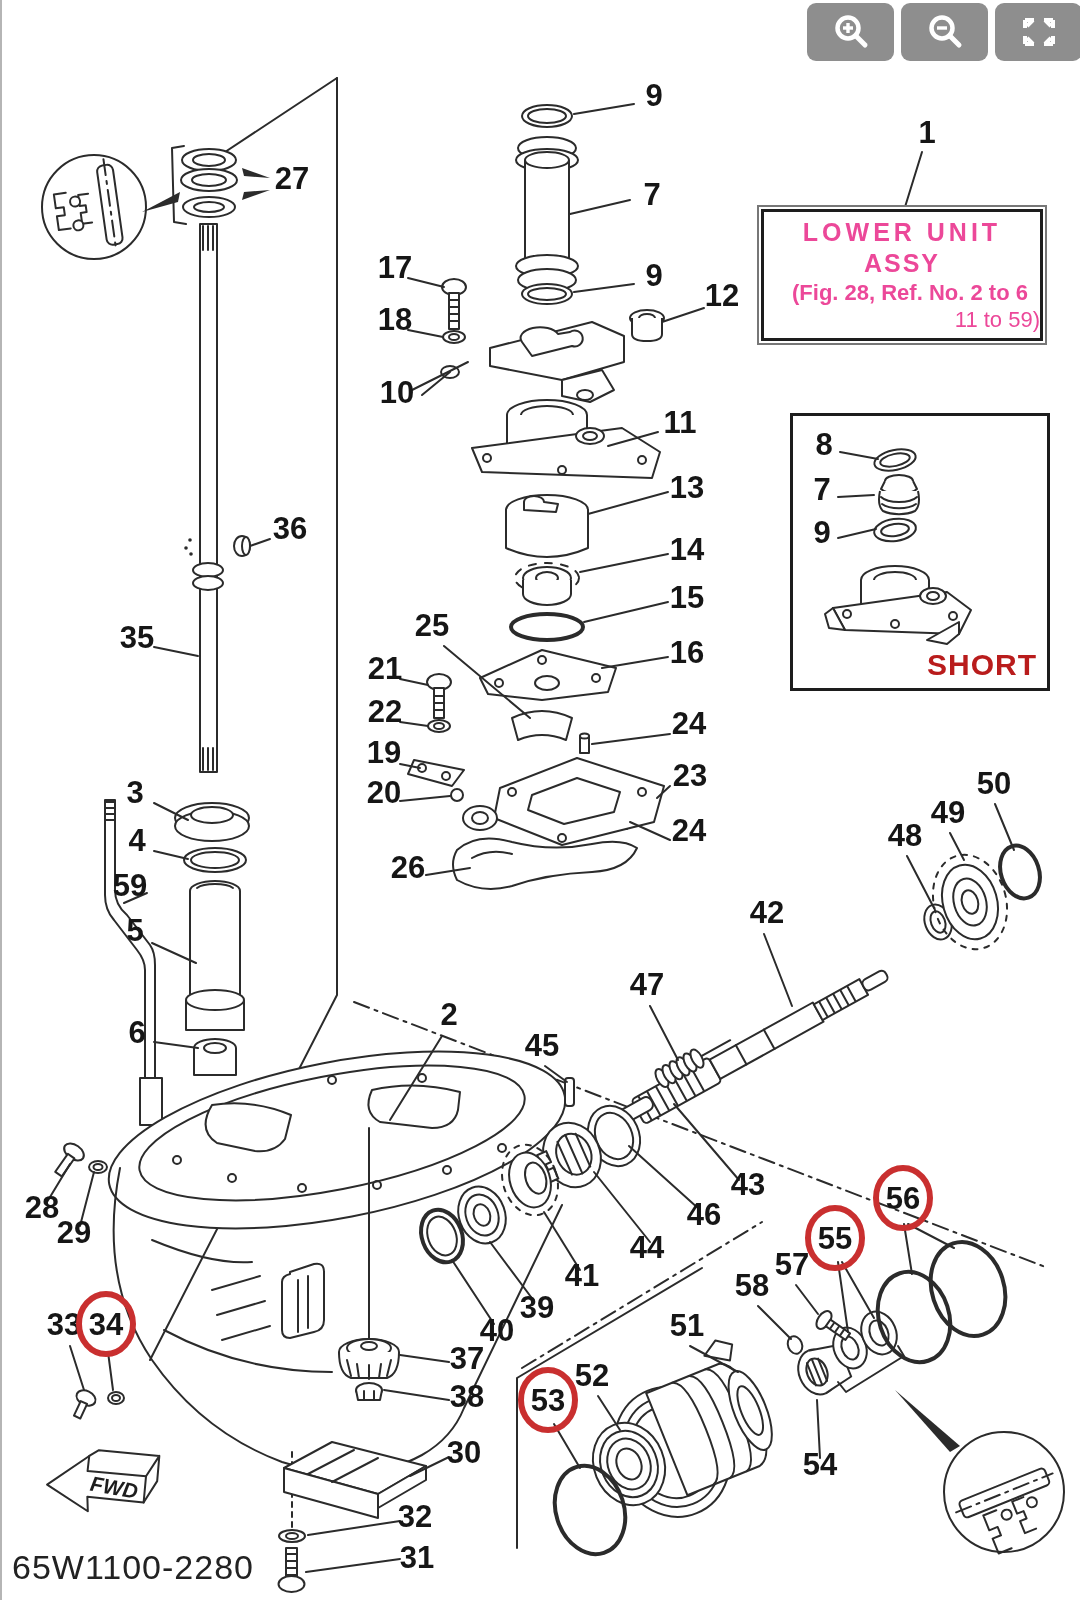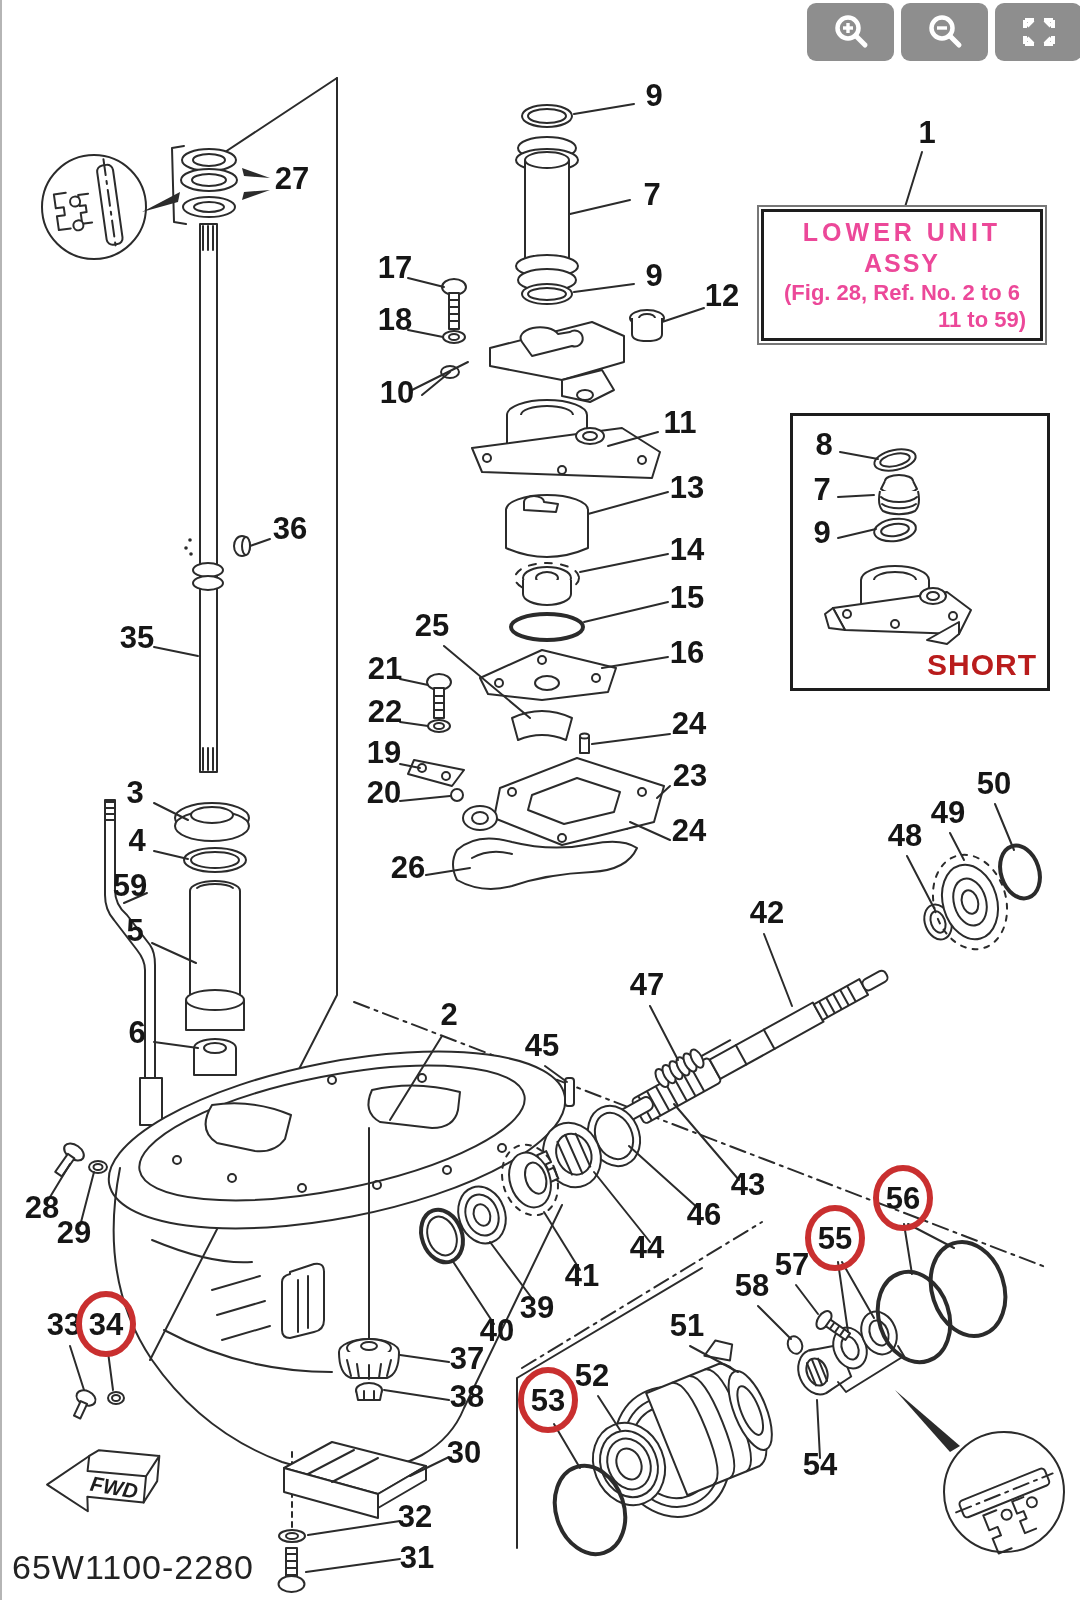--- a/index.html
+++ b/index.html
@@ -11,22 +11,22 @@
   .diagram-svg{position:absolute;left:0;top:0;z-index:10;}
   .ln{stroke:#2b2b2b;stroke-width:2;fill:none;stroke-linecap:round;stroke-linejoin:round;}
   .fw{stroke:#2b2b2b;stroke-width:2;fill:#ffffff;stroke-linejoin:round;}
   .fill{fill:#2b2b2b;stroke:none;}
   .thick{stroke-width:4;}
   .dashdot{stroke-dasharray:16 6 3 6;}
   .assy-box{position:absolute;left:755px;top:205px;width:290px;height:140px;border:2px solid #777;background:#fff;padding:2px;box-sizing:border-box;z-index:20;}
   .assy-inner{border:3px solid #1d1d1d;width:100%;height:100%;box-sizing:border-box;display:flex;flex-direction:column;justify-content:center;color:#ec4899;}
   .assy-l1{font-size:25px;font-weight:bold;text-align:center;letter-spacing:4px;line-height:31px;}
   .assy-l2{font-size:25px;font-weight:bold;text-align:center;letter-spacing:2px;line-height:31px;}
-  .assy-l3{font-size:22px;font-weight:bold;text-align:center;line-height:28px;}
-  .assy-l4{font-size:22px;font-weight:bold;text-align:right;padding-right:14px;line-height:26px;}
+  .assy-l3{font-size:22px;font-weight:bold;text-align:left;line-height:28px;margin-left:28px;}
+  .assy-l4{font-size:22px;font-weight:normal;text-align:right;padding-right:0;line-height:26px;}
   .short-box{position:absolute;left:788px;top:413px;width:260px;height:278px;border:3px solid #1d1d1d;background:transparent;box-sizing:border-box;z-index:5;}
   .short-label{position:absolute;right:10px;bottom:6px;font-size:30px;font-weight:bold;color:#b91c1c;letter-spacing:1px;}
   .drawing-number{position:absolute;left:10px;top:1548px;font-size:34px;color:#222;letter-spacing:1px;z-index:20;}
 </style>
 </head>
 <body>
 
 <div class="stage">
 
   <div class="toolbar">

